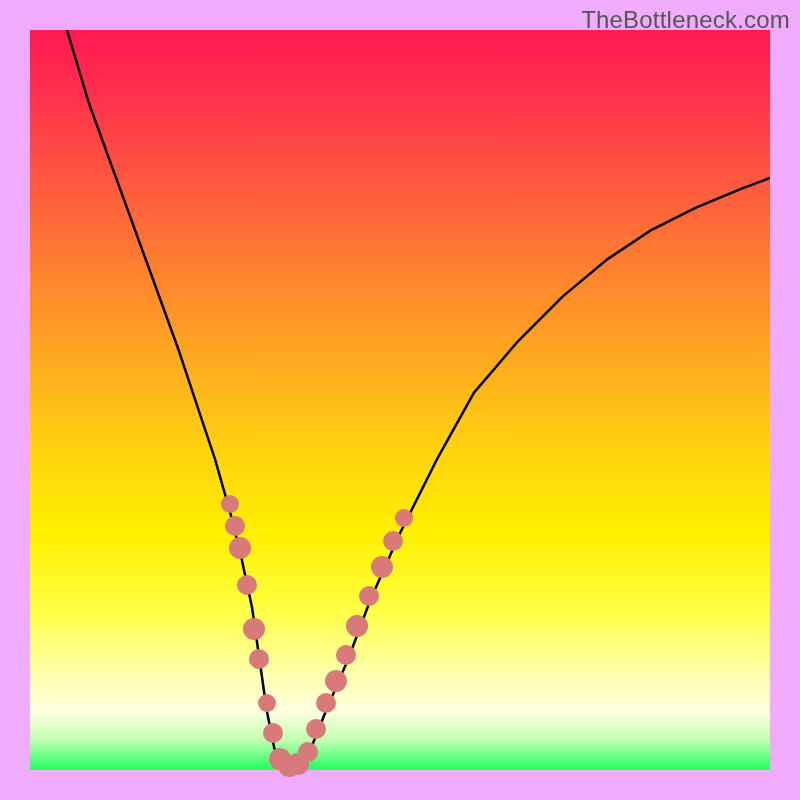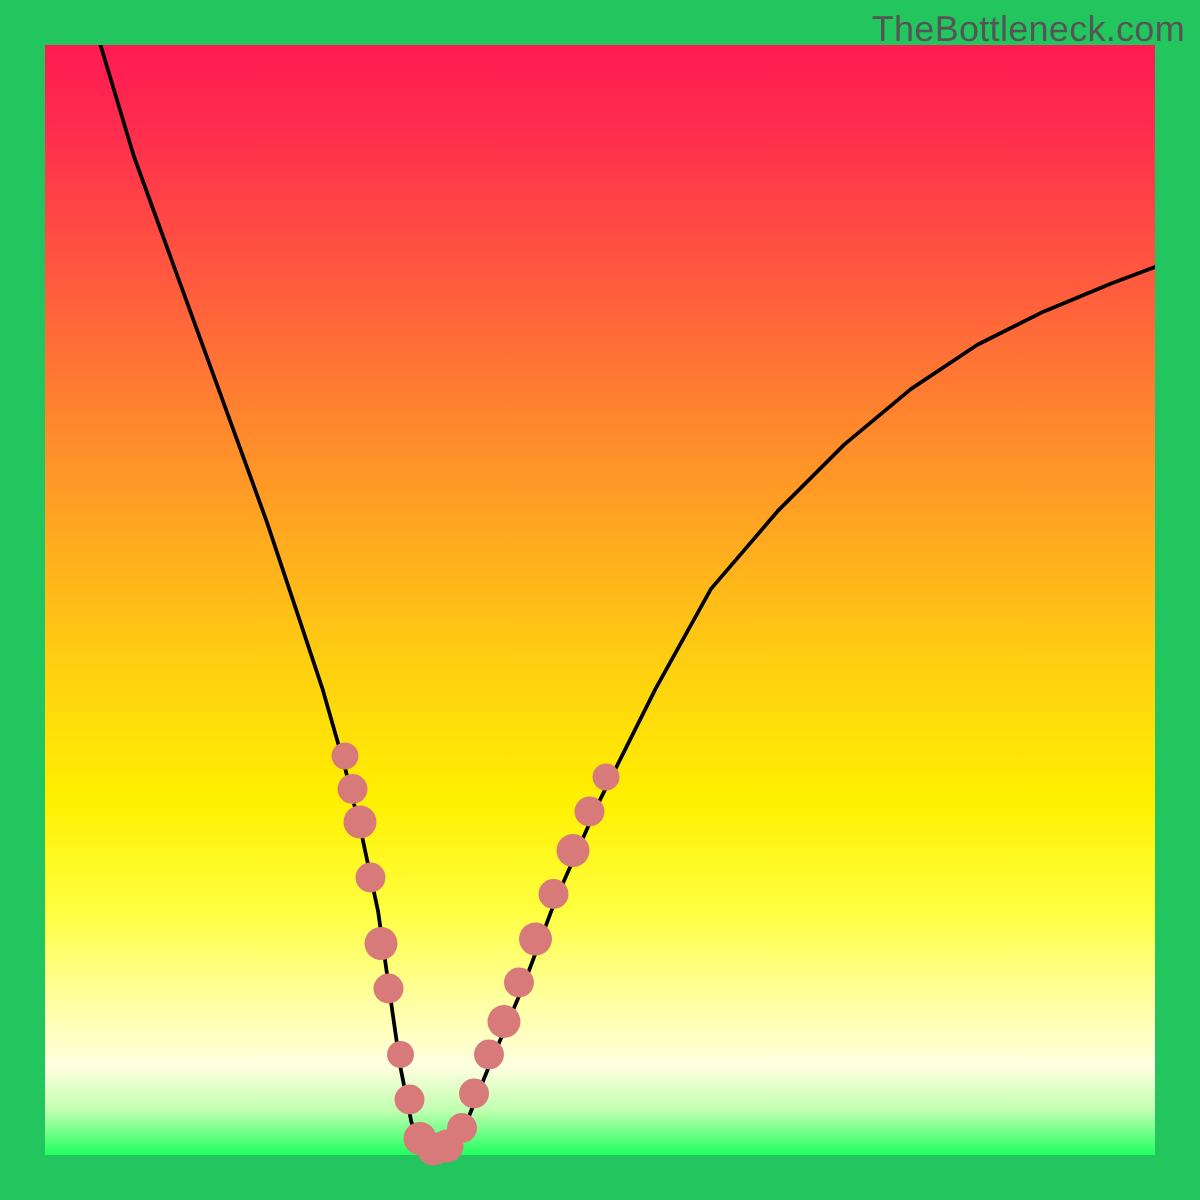--- a/index.html
+++ b/index.html
@@ -8,21 +8,21 @@
     width: 800px;
     height: 800px;
     overflow: hidden;
     background: #000;
     font-family: Arial, Helvetica, sans-serif;
   }
   .frame {
     position: absolute;
     left: 0; top: 0;
     width: 800px; height: 800px;
-    background: #22c55e;
+    background: #f0abfc;
   }
   .plot-area {
     position: absolute;
     left: 30px;
     top: 30px;
     width: 740px;
     height: 740px;
     background: linear-gradient(to bottom,
        #ff1a52 0%,
        #ff2e4d 8%,

